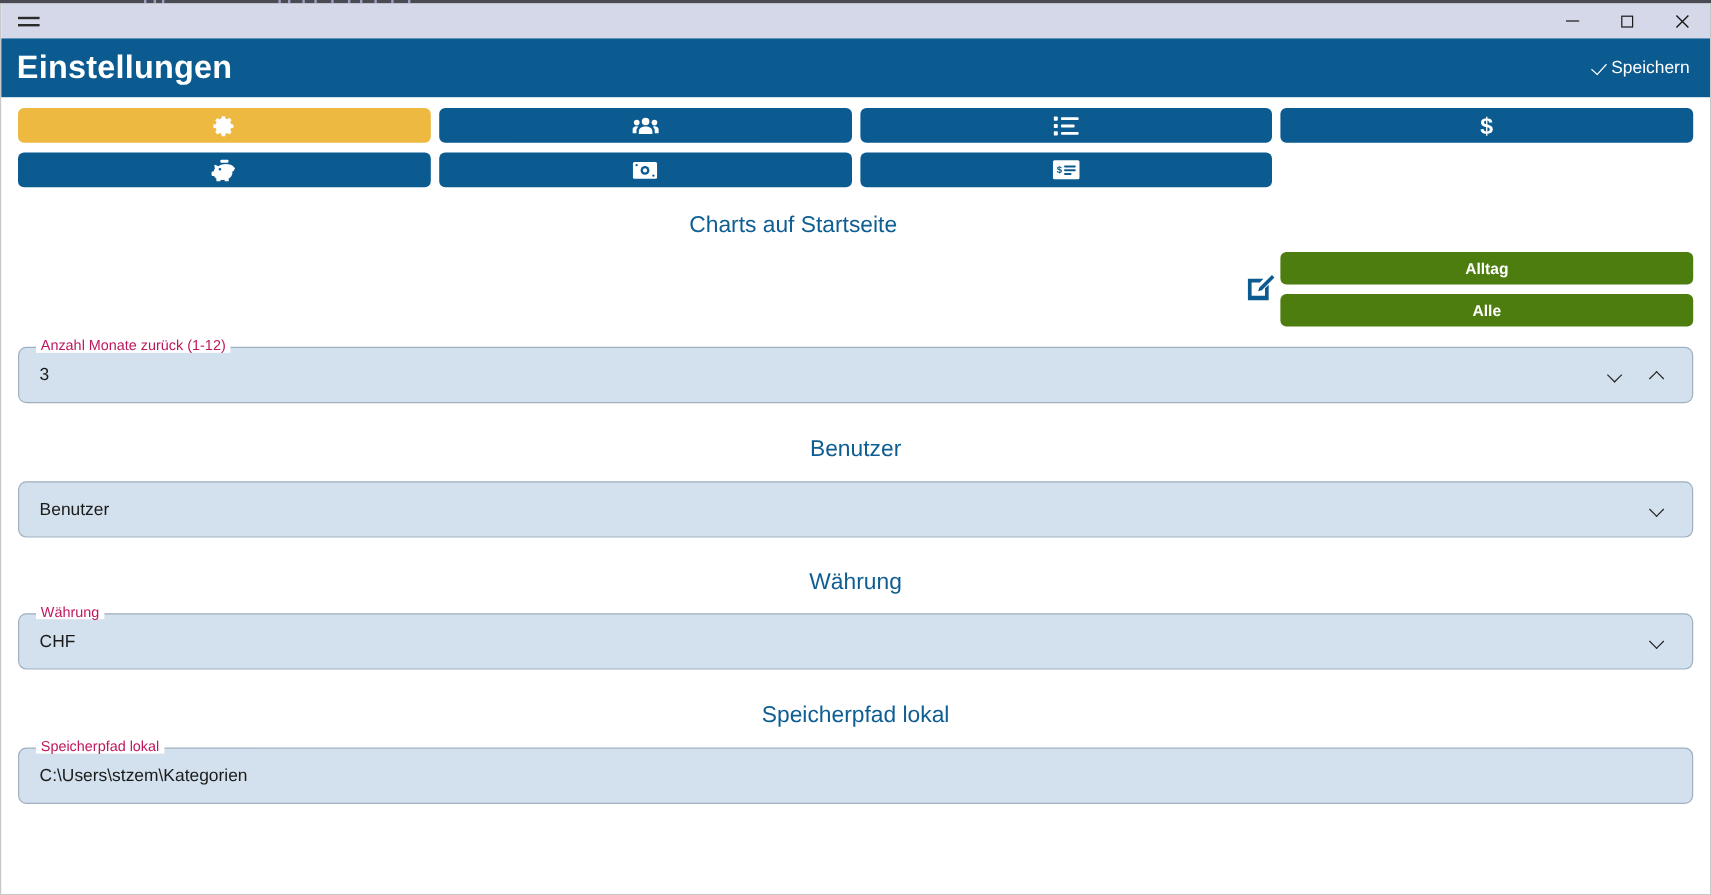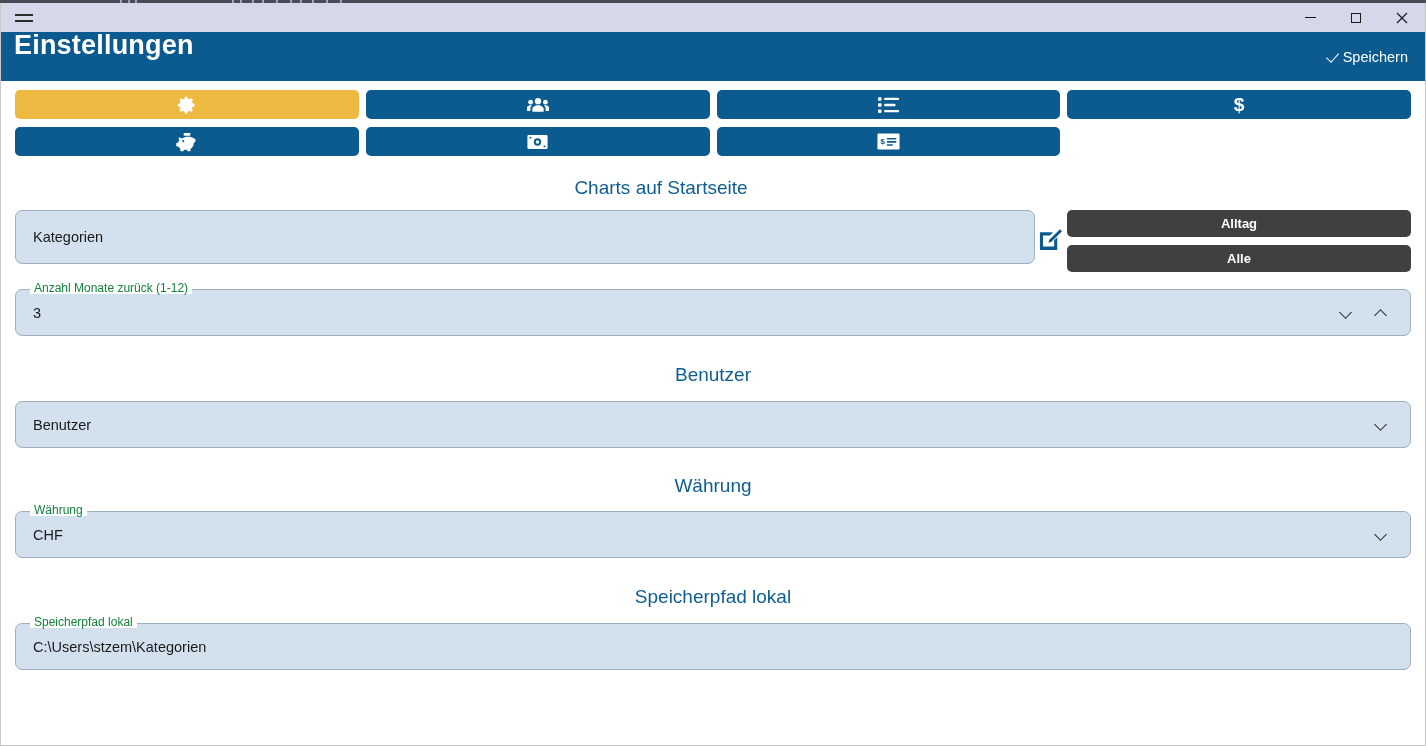--- a/index.html
+++ b/index.html
@@ -100,20 +100,21 @@
     box-sizing: border-box;
   }
   .wc-close svg { display: block; }
 
   
   .headerbar {
     position: relative;
     height: 49px;
     background: #0b5b90;
     display: flex;
+    align-items: center;
     justify-content: space-between;
   }
   .app-title {
     color: #ffffff;
     font-size: 27px;
     font-weight: bold;
     letter-spacing: .2px;
     padding-left: 13px;
     line-height: 1;
   }
@@ -202,21 +203,21 @@
     align-items: center;
     cursor: pointer;
   }
   .ofield > .legend {
     position: absolute;
     top: -8px;
     left: 14px;
     background: #ffffff;
     padding: 0 4px;
     font-size: 12px;
-    color: #15803d;
+    color: #be185d;
     line-height: 1;
     white-space: nowrap;
   }
   .ofield > .value {
     font-size: 14.5px;
     color: #1b1b1b;
     padding-left: 17px;
   }
 
   .chev {
@@ -250,21 +251,21 @@
     justify-content: center;
     cursor: pointer;
     background: none;
     border: none;
     padding: 0;
   }
 
   .sidebtn {
     position: absolute;
     height: 27px;
-    background: #404040;
+    background: #4d7c0f;
     border: none;
     border-radius: 5px;
     color: #ffffff;
     font-size: 13px;
     font-weight: bold;
     font-family: "Liberation Sans", sans-serif;
     cursor: pointer;
     display: flex;
     align-items: center;
     justify-content: center;
@@ -379,23 +380,20 @@
         <text x="6.5" y="12.5" text-anchor="middle" fill="#0b5b90" font-family="Liberation Sans, sans-serif" font-size="9" font-weight="bold">$</text>
         <rect x="11" y="5.5" width="11" height="1.8" rx=".8" fill="#0b5b90"></rect>
         <rect x="11" y="9" width="11" height="1.8" rx=".8" fill="#0b5b90"></rect>
         <rect x="11" y="12.5" width="7" height="1.8" rx=".8" fill="#0b5b90"></rect>
       </svg>
     </button>
   </div>
 
   <h2 class="section-title abs" style="left:0; top:175px; width:1320px;">Charts auf Startseite</h2>
 
-  <div class="field abs" style="left:14px; top:207px; width:1020px; height:54px;">
-    <span class="value">Kategorien</span>
-  </div>
 
   <button class="edit-icon-btn" style="left:1036px; top:224px;">
     <svg width="25" height="25" viewBox="0 0 26 26">
       <path d="M2 4.5h13.5l-3.2 3.2H5.2v11.6h11.6v-6.5l3.2-3.2v13.4H2z" fill="#0b5b90"></path>
       <path d="M22.8 1.2l2.2 2.2-11 11-3.1.9.9-3.1z" fill="#0b5b90"></path>
     </svg>
   </button>
 
   <button class="sidebtn" style="left:1066px; top:207px; width:344px;">
     <span>Alltag</span>

